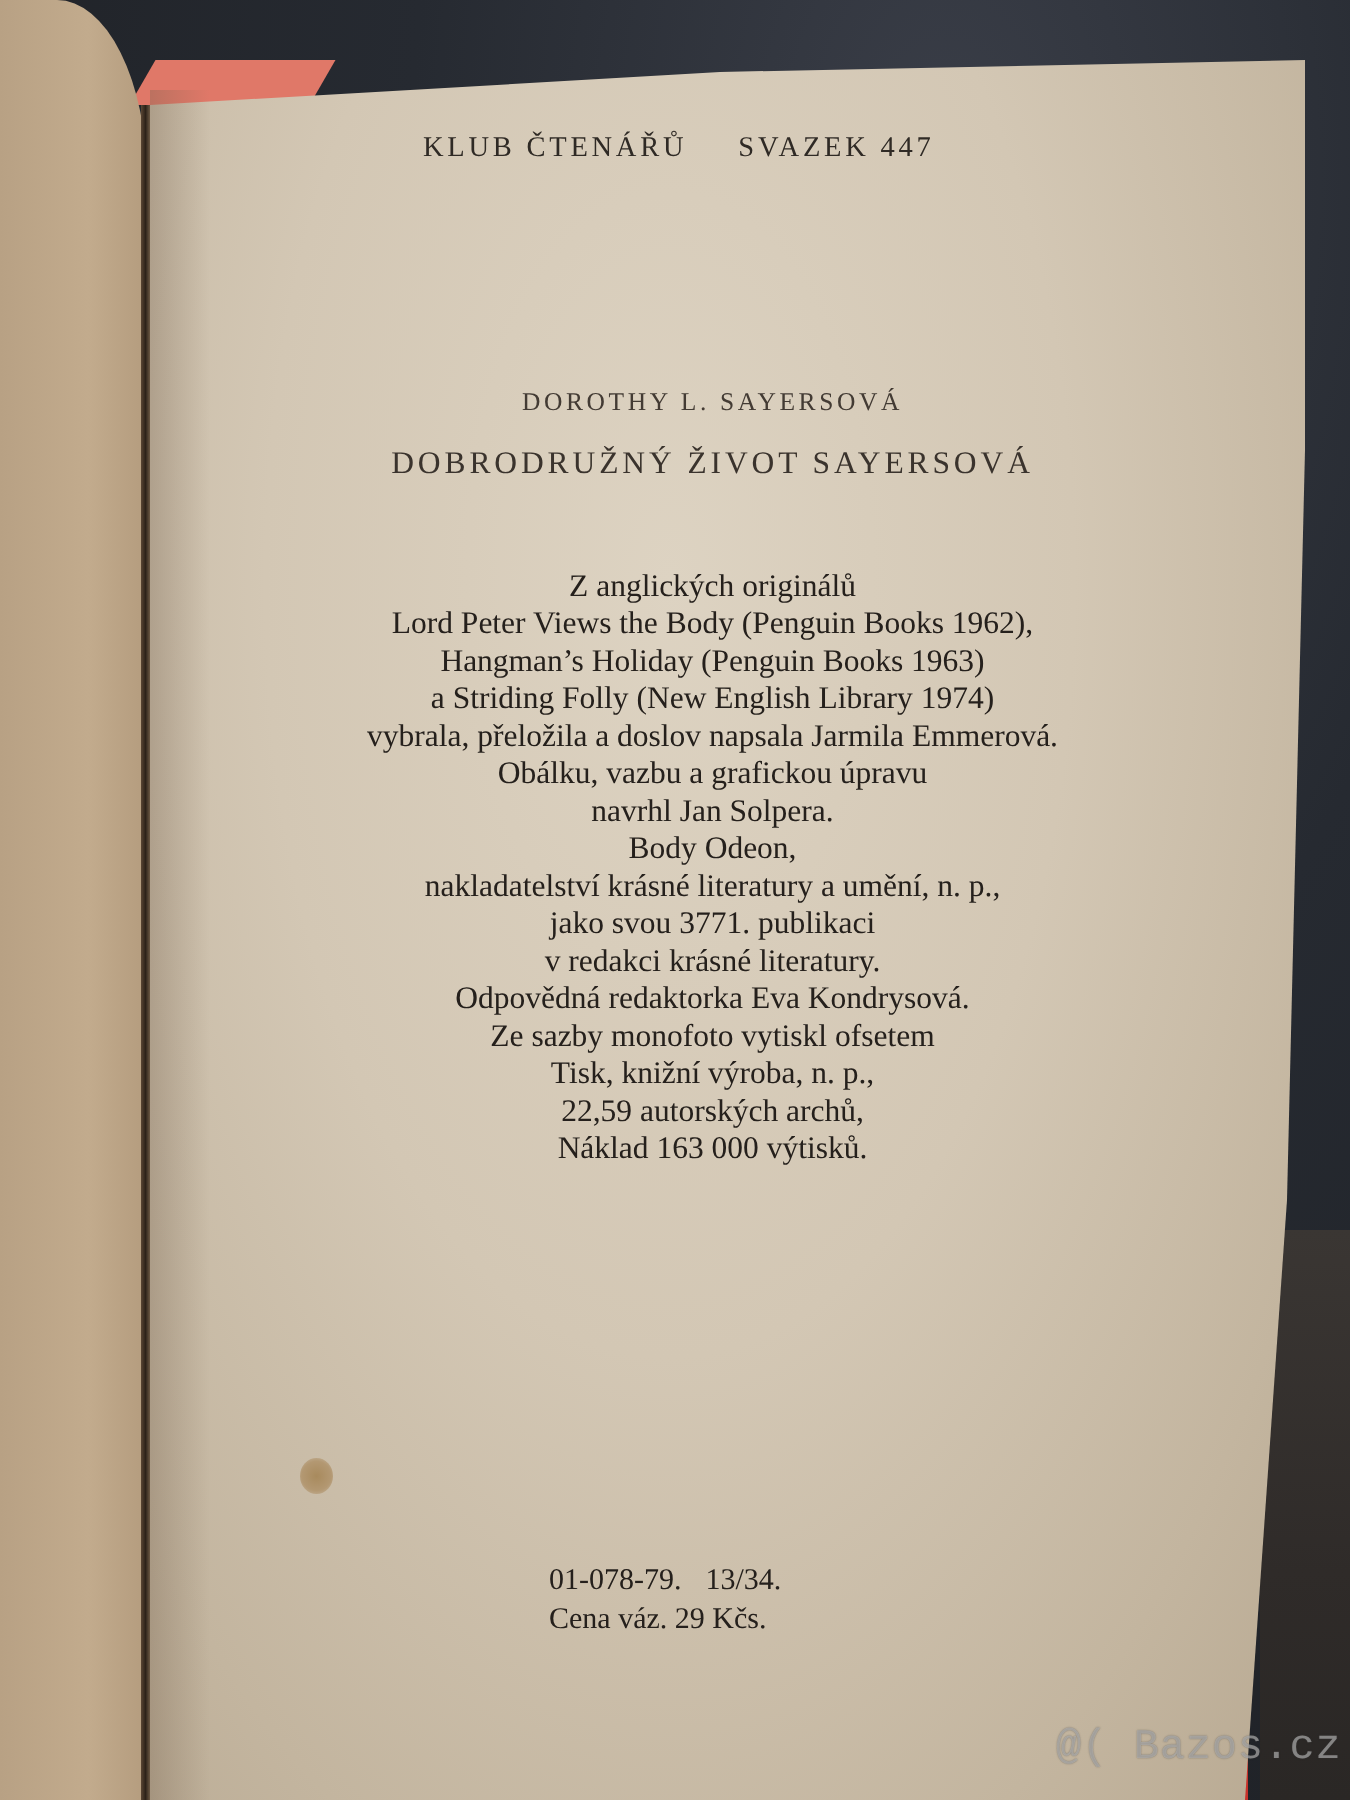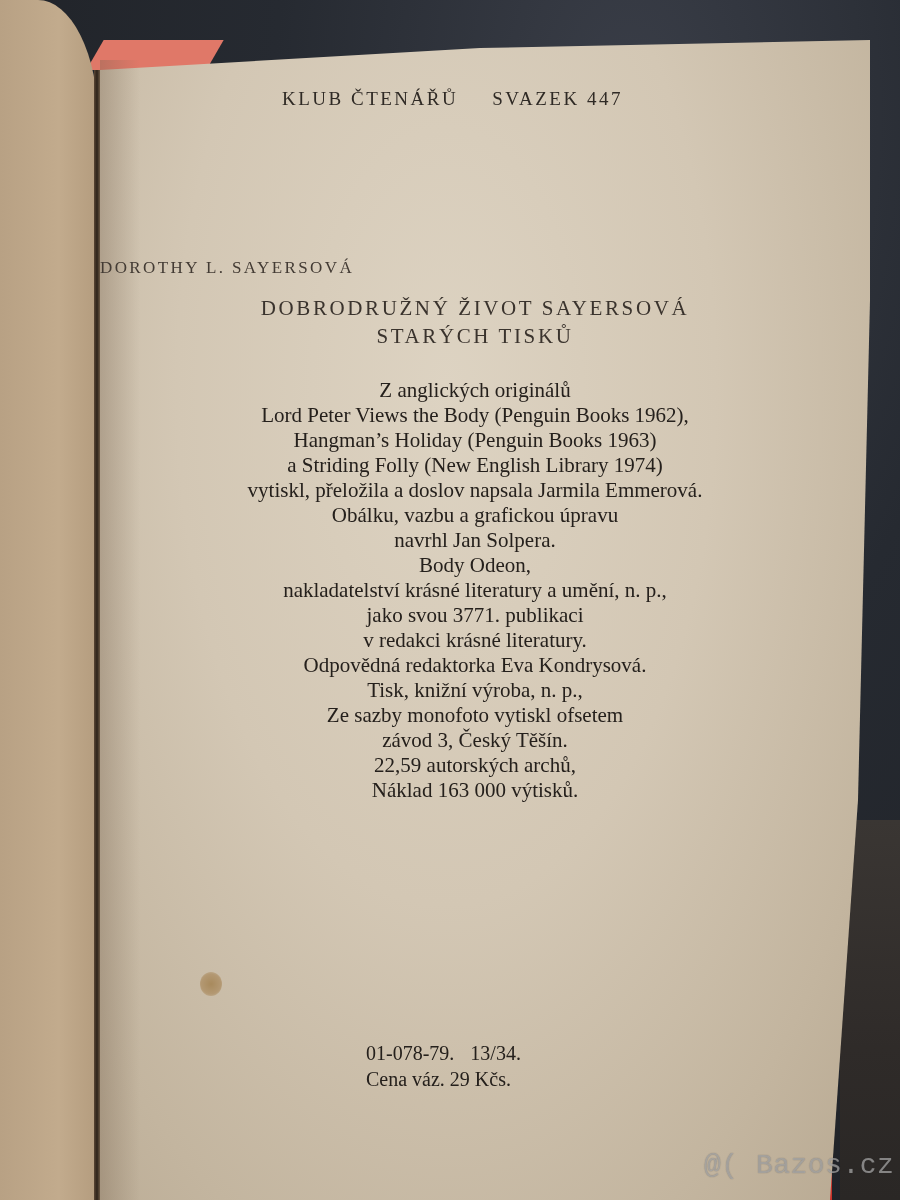--- a/index.html
+++ b/index.html
@@ -54,21 +54,21 @@
     border-radius: 50%;
     background: radial-gradient(circle, #a88a5d 0%, #b39872 60%, rgba(180,155,115,0) 100%);
   }
   .header-line {
     position: absolute; top: 88px; left: 282px;
     font-size: 19px; letter-spacing: 2.5px; color: #2f2a25;
     white-space: nowrap;
   }
   .header-line span { margin-right: 34px; }
   .author {
-    position: absolute; top: 258px; left: 100px; width: 750px; 
+    position: absolute; top: 258px; left: 100px; width: 750px; text-align: center;
     font-size: 17px; letter-spacing: 2.4px; color: #433b34;
   }
   .title {
     position: absolute; top: 294px; left: 100px; width: 750px; text-align: center;
     font-size: 21px; letter-spacing: 2.6px; line-height: 28px; color: #3a332d;
   }
   .colophon {
     position: absolute; top: 378px; left: 100px; width: 750px; text-align: center;
     font-size: 21px; line-height: 25px; color: #25201c;
   }
@@ -101,39 +101,37 @@
 <div class="stain"></div>
 
 <div class="header-line">
   <span>KLUB ČTENÁŘŮ</span><span>SVAZEK 447</span>
 </div>
 
 <div class="author">DOROTHY L. SAYERSOVÁ</div>
 
 <div class="title">
   <div>DOBRODRUŽNÝ ŽIVOT SAYERSOVÁ</div>
-  <div>STARÝCH TISKŮ</div>
 </div>
 
 <div class="colophon">
   <div>Z anglických originálů</div>
   <div>Lord Peter Views the Body (Penguin Books 1962),</div>
   <div>Hangman’s Holiday (Penguin Books 1963)</div>
   <div>a Striding Folly (New English Library 1974)</div>
-  <div>vytiskl, přeložila a doslov napsala Jarmila Emmerová.</div>
+  <div>vybrala, přeložila a doslov napsala Jarmila Emmerová.</div>
   <div>Obálku, vazbu a grafickou úpravu</div>
   <div>navrhl Jan Solpera.</div>
   <div>Body Odeon,</div>
   <div>nakladatelství krásné literatury a umění, n. p.,</div>
   <div>jako svou 3771. publikaci</div>
   <div>v redakci krásné literatury.</div>
   <div>Odpovědná redaktorka Eva Kondrysová.</div>
+  <div>Ze sazby monofoto vytiskl ofsetem</div>
   <div>Tisk, knižní výroba, n. p.,</div>
-  <div>Ze sazby monofoto vytiskl ofsetem</div>
-  <div>závod 3, Český Těšín.</div>
   <div>22,59 autorských archů,</div>
   <div>Náklad 163 000 výtisků.</div>
 </div>
 
 <div class="footer">
   <div>
     <span>01-078-79.</span><span class="gap"></span><span>13/34.</span>
   </div>
   <div>Cena váz. 29 Kčs.</div>
 </div>

